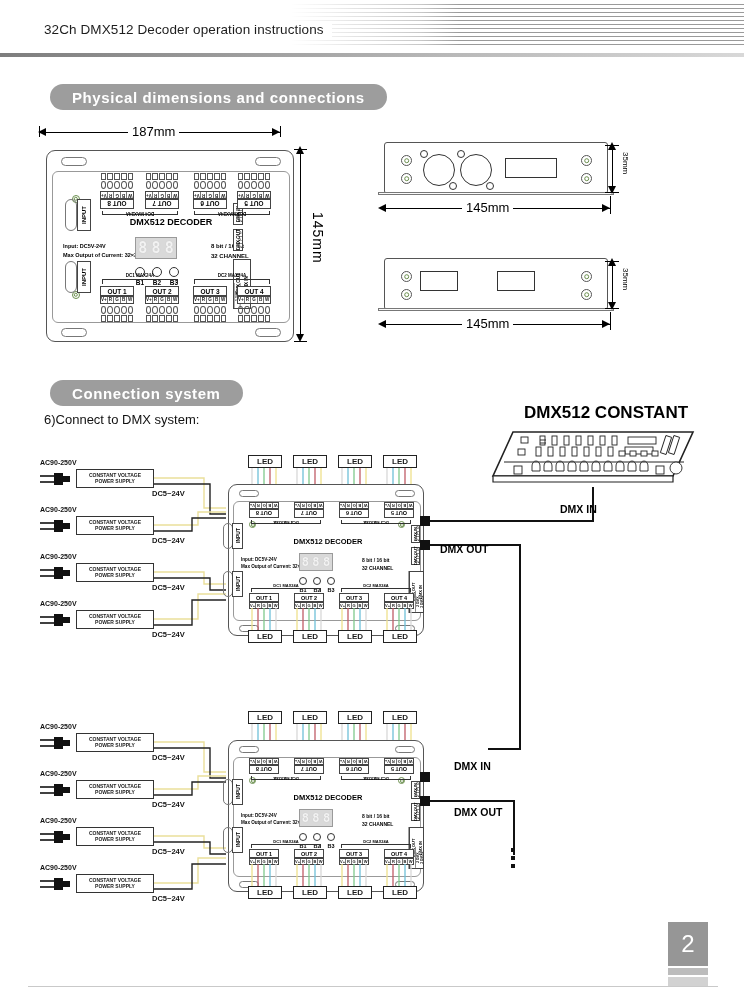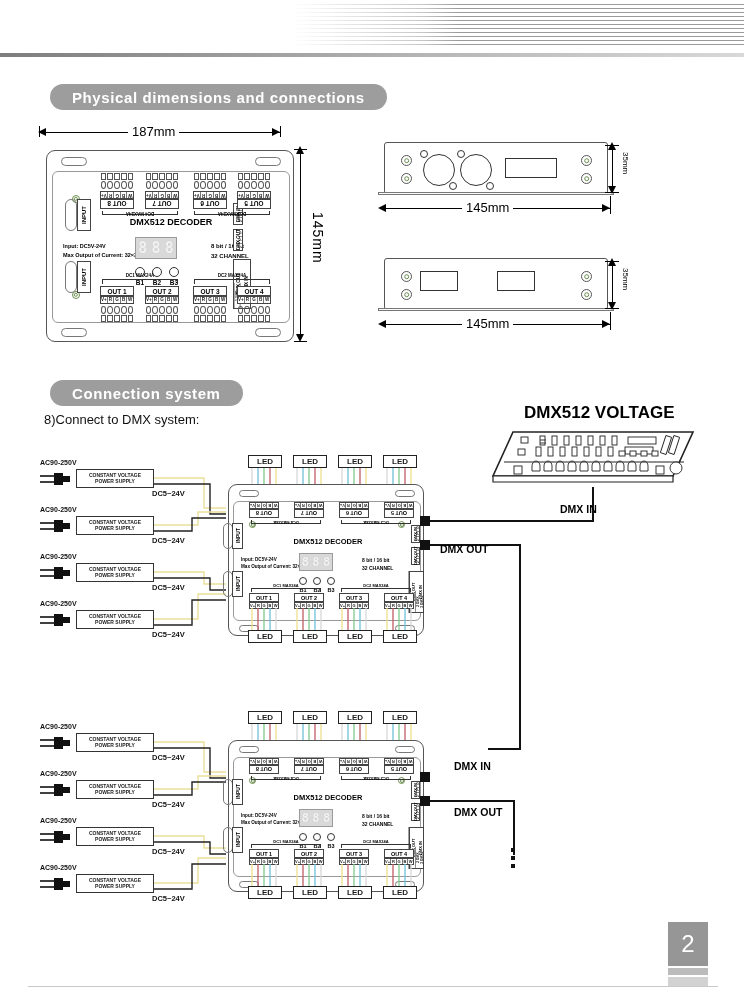--- a/index.html
+++ b/index.html
@@ -80,20 +80,21 @@
     color:#fff;font-size:24px;display:flex;align-items:center;justify-content:center;}
   .pagebar1{position:absolute;left:668px;top:968px;width:40px;height:7px;background:#bcbcbc;}
   .pagebar2{position:absolute;left:668px;top:977px;width:40px;height:9px;background:#d2d2d2;}
   .footrule{position:absolute;left:28px;top:986px;width:690px;height:1px;background:#c9c9c9;}
 </style>
 </head>
 <body>
 
 <div class="hdr">
   <div class="hdr-lines"></div>
+  <div class="hdr-title">32Ch DMX512 Decoder operation instructions</div>
   <div class="hdr-rule"></div>
 </div>
 
 <div class="pill" id="sec1">Physical dimensions and connections</div>
 
 <div class="dimline dimh" style="left:40px;top:132px;width:240px;"></div>
 <div class="arw arw-l" style="left:38px;top:128px;"></div>
 <div class="arw arw-r" style="left:272px;top:128px;"></div>
 <div class="cap" style="left:39px;top:126px;width:1px;height:11px;"></div>
 <div class="cap" style="left:280px;top:126px;width:1px;height:11px;"></div>
@@ -423,23 +424,23 @@
 <div class="cap" style="left:605px;top:261px;width:14px;height:1px;"></div>
 <div class="cap" style="left:605px;top:308px;width:14px;height:1px;"></div>
 <div class="dimlbl vtext" style="left:617px;top:268px;font-size:8px;">35mm</div>
 <div class="dimline dimh" style="left:382px;top:324px;width:228px;"></div>
 <div class="arw arw-l" style="left:378px;top:320px;"></div>
 <div class="arw arw-r" style="left:602px;top:320px;"></div>
 <div class="cap" style="left:610px;top:312px;width:1px;height:18px;"></div>
 <div class="dimlbl" style="left:462px;top:316px;">145mm</div>
 
 <div class="pill" id="sec2">Connection system</div>
-<div class="subhdr">8)Connect to DMX system:</div>
-
-<div class="conn-title" style="left:524px;top:403px;">DMX512 VOLTAGE</div>
+<div class="subhdr">6)Connect to DMX system:</div>
+
+<div class="conn-title" style="left:524px;top:403px;">DMX512 CONSTANT</div>
 <svg style="position:absolute;left:488px;top:428px;" width="210" height="62">
   <polygon points="25,4 205,4 185,48 5,48" fill="#fff" stroke="#222" stroke-width="1.6"></polygon>
   <polygon points="5,48 185,48 185,54 5,54" fill="#fff" stroke="#222" stroke-width="1.2"></polygon>
   <line x1="16" y1="34" x2="196" y2="34" stroke="#222" stroke-width="1"></line>
   <g stroke="#222" stroke-width="0.9" fill="#fff">
     <rect x="33" y="9" width="7" height="6"></rect>
       <rect x="30" y="21" width="7" height="6"></rect>
     <rect x="52" y="8" width="5" height="9"></rect>
       <rect x="48" y="19" width="5" height="9"></rect>
     <rect x="64" y="8" width="5" height="9"></rect>

